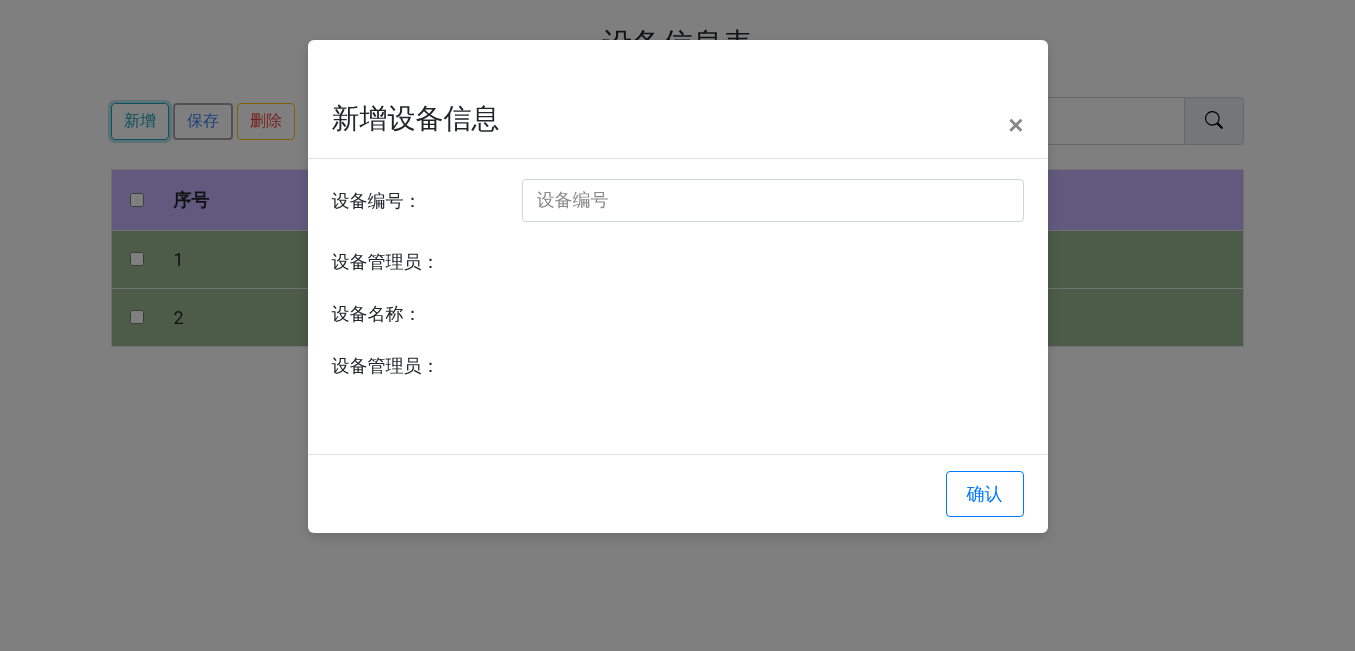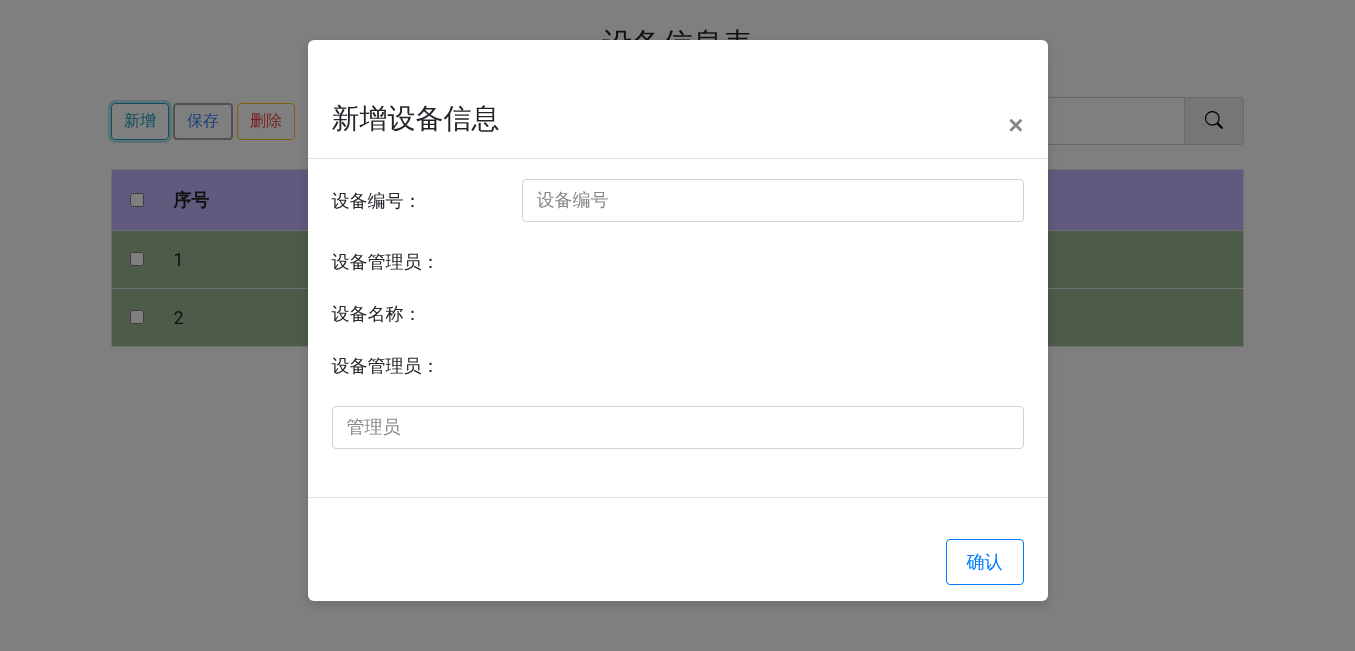--- a/index.html
+++ b/index.html
@@ -178,21 +178,20 @@
       justify-content: flex-end;
     }
     .btn-confirm {
       border: 1px solid #007bff;
       color: #007bff;
       background: transparent;
       padding: 10px 20px;
       font-size: 18px;
       border-radius: 4px;
       cursor: pointer;
-      margin-top: 25px;
     }
   </style>
 </head>
 <body>
 
 <div class="container">
   <h1 class="page-title">设备信息表</h1>
 
   <div class="toolbar-row">
     <div class="button-group">
@@ -257,19 +256,18 @@
     <div class="form-row">
       <label class="form-label">设备管理员：</label>
     </div>
     <div class="form-row">
       <label class="form-label">设备名称：</label>
     </div>
     <div class="form-row">
       <label class="form-label">设备管理员：</label>
     </div>
     <div class="form-row">
-      <input class="form-input" type="text" placeholder="管理员" style="">
     </div>
   </div>
   <div class="modal-footer">
     <button class="btn-confirm">确认</button>
   </div>
 </div>
 
 </body></html>

